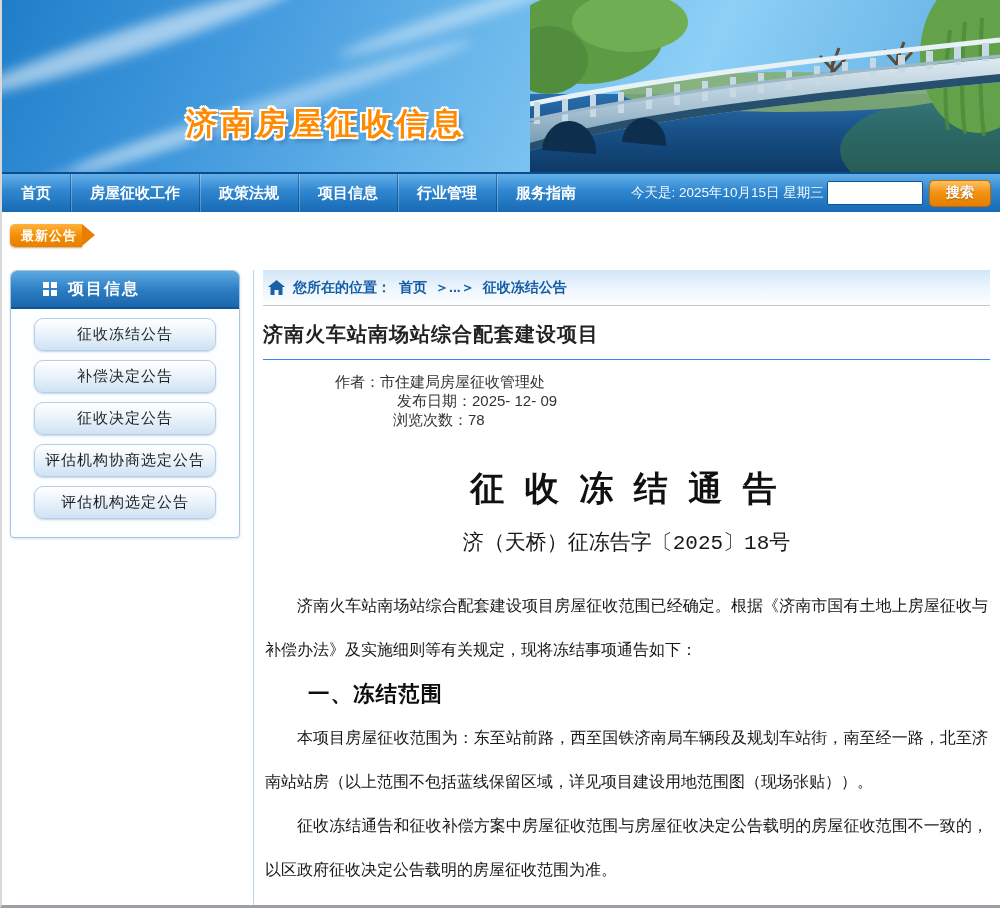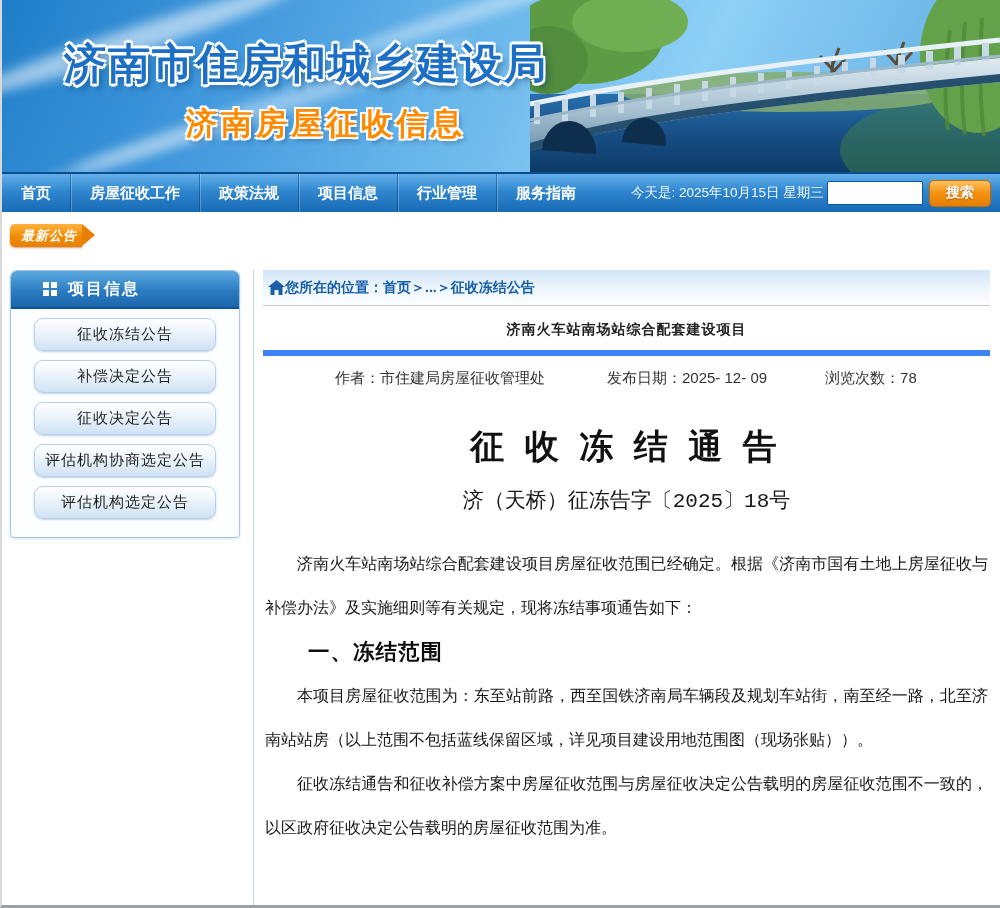--- a/index.html
+++ b/index.html
@@ -32,21 +32,21 @@
   .search-input { margin-left:auto; width:96px; height:24px; border:1px solid #0d559c; border-radius:2px; background:#fff; padding:0 4px; font-size:13px; }
   .search-btn { margin:0 9px 0 6px; width:62px; height:27px; border:1px solid #c06a00; border-radius:5px; cursor:pointer;
                 background:linear-gradient(#ffc266 0%,#f49312 45%,#e57e00 100%); color:#fff; font-weight:bold; font-size:14px;
                 text-shadow:0 1px 1px rgba(120,60,0,.6); }
 
   
   .badge-row { position:relative; height:42px; background:#fff; }
   .latest-badge { position:absolute; left:8px; top:12px; height:23px; line-height:23px; padding:0 5px 0 11px;
                   background:linear-gradient(#ffb23d 0%,#f18c04 55%,#e87f00 100%);
                   border-radius:5px 0 0 5px; color:#fff; font-size:13px; font-weight:bold; letter-spacing:1px; cursor:pointer;
-                  box-shadow:0 1px 2px rgba(150,80,0,.5);font-style:italic; }
+                  box-shadow:0 1px 2px rgba(150,80,0,.5); }
   .latest-badge::after { content:""; position:absolute; left:100%; top:0;
                   border-top:11.5px solid transparent; border-bottom:11.5px solid transparent; border-left:13px solid #e87f00; }
 
   
   .content { display:flex; align-items:flex-start; padding-top:16px; }
 
   .sidebar { width:230px; margin-left:8px; background:#fdfeff; border:1px solid #a3c6e6; border-radius:7px 7px 4px 4px;
              padding-bottom:18px; box-shadow:0 1px 3px rgba(140,170,200,.35); }
   .sidebar-header { display:flex; align-items:center; gap:11px; height:38px; padding-left:32px;
              background:linear-gradient(#5ca9e2 0%,#2b7cc2 55%,#1b66ac 100%);
@@ -55,29 +55,29 @@
   .grid-icon { display:grid; grid-template-columns:6px 6px; grid-template-rows:6px 6px; gap:2px; }
   .grid-icon span { background:#fff; }
   .sidebar-btn { display:flex; align-items:center; justify-content:center; width:182px; height:33px; margin:9px auto 0;
              background:linear-gradient(#ffffff 0%,#eef5fc 40%,#cfe2f4 100%);
              border:1px solid #b3cfe9; border-radius:9px; box-shadow:0 1px 2px rgba(120,160,200,.45);
              font-size:15px; color:#1f1f1f; letter-spacing:1px; cursor:pointer; white-space:nowrap; }
   .sidebar-btn:first-of-type { margin-top:13px; }
 
   .main { flex:1; margin-left:13px; border-left:1px solid #bad5ed; padding:0 10px 0 9px; min-height:660px; }
 
-  .breadcrumb { display:flex; align-items:center; height:36px; padding-left:5px;
+  .breadcrumb { display:flex; align-items:center; gap:8px; height:36px; padding-left:5px;
                 background:linear-gradient(#d2e6f8 0%,#eef6fd 55%,#fdfeff 100%);
                 border-bottom:1px solid #c6c6c6; color:#155da6; font-size:14px; font-weight:bold; }
   .home-icon { display:inline-flex; }
   .crumb-link { cursor:pointer; }
 
-  .doc-title-row { text-align:center; padding:15px 0 11px; border-bottom:6px solid #3b82f6;
-                   font-size:14px; font-weight:bold; color:#222; letter-spacing:1px; }
-  .meta-row { display:flex; padding:13px 0 10px 72px; font-size:15px; color:#333; }
+  .doc-title-row { text-align:left; padding:15px 0 11px; border-bottom:1px solid #3b82f6;
+                   font-size:20px; font-weight:bold; color:#222; letter-spacing:1px; }
+  .meta-row { display:flex; padding:13px 0 10px 72px; font-size:15px; color:#333;flex-direction:column; }
   .meta-item { white-space:nowrap; }
   .meta-date { margin-left:62px; }
   .meta-views { margin-left:58px; }
 
   .article { font-family:"Liberation Serif","DejaVu Serif",serif; color:#171717; padding:2px 2px 0 2px; }
   .article-title { text-align:center; font-size:34px; font-weight:600; letter-spacing:6px; margin:24px 0 16px; color:#111; }
   .doc-number { text-align:center; font-size:21px; margin-bottom:28px;font-family:Liberation Mono, monospace; }
   .article p { font-size:16px; line-height:44px; text-indent:2em; text-align:justify; }
   .article .sec-h { font-size:21.5px; line-height:44px; text-indent:2em; font-weight:bold; color:#0d0d0d;
                     font-family:"Liberation Sans","DejaVu Sans",sans-serif; letter-spacing:1px; }
@@ -136,21 +136,20 @@
           <rect x="312" y="62" width="6" height="19"></rect>
         <rect x="340" y="58" width="6" height="18"></rect>
           <rect x="368" y="55" width="7" height="18"></rect>
         <rect x="396" y="51" width="7" height="18"></rect>
           <rect x="424" y="47" width="7" height="18"></rect>
         <rect x="452" y="43" width="7" height="18"></rect>
       </g>
       <path d="M0,120 C110,96 250,78 470,56" stroke="#9db8c9" stroke-width="3" fill="none"></path>
     </svg>
 
-    <div class="banner-title">济南市住房和城乡建设局</div>
     <div class="banner-subtitle">济南房屋征收信息</div>
   </div>
 
   <div class="navbar">
     <div class="nav-item">首页</div>
     <div class="nav-item">房屋征收工作</div>
     <div class="nav-item">政策法规</div>
     <div class="nav-item">项目信息</div>
     <div class="nav-item">行业管理</div>
     <div class="nav-item">服务指南</div>

